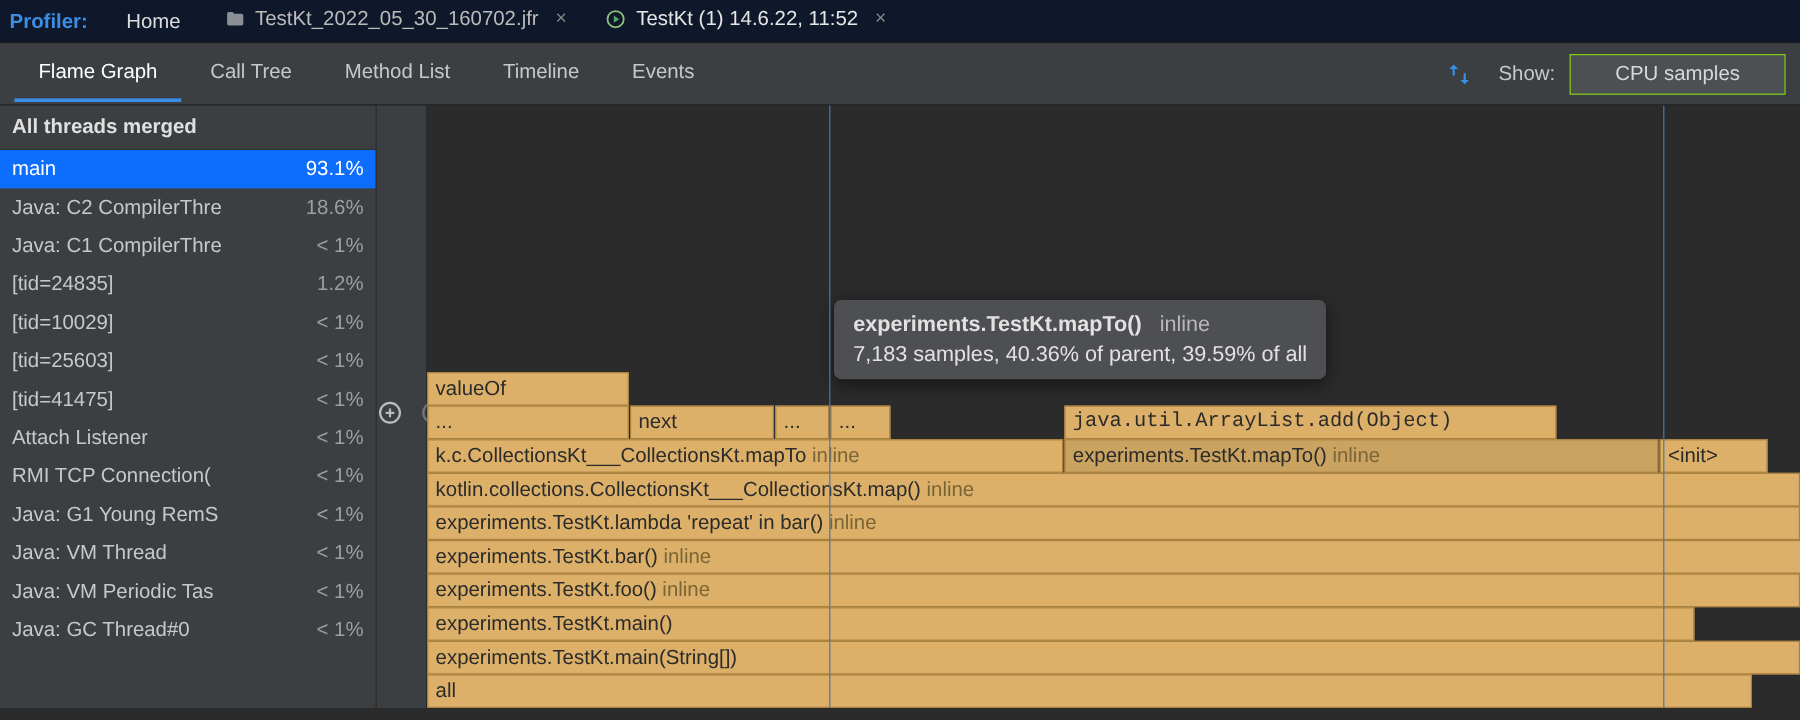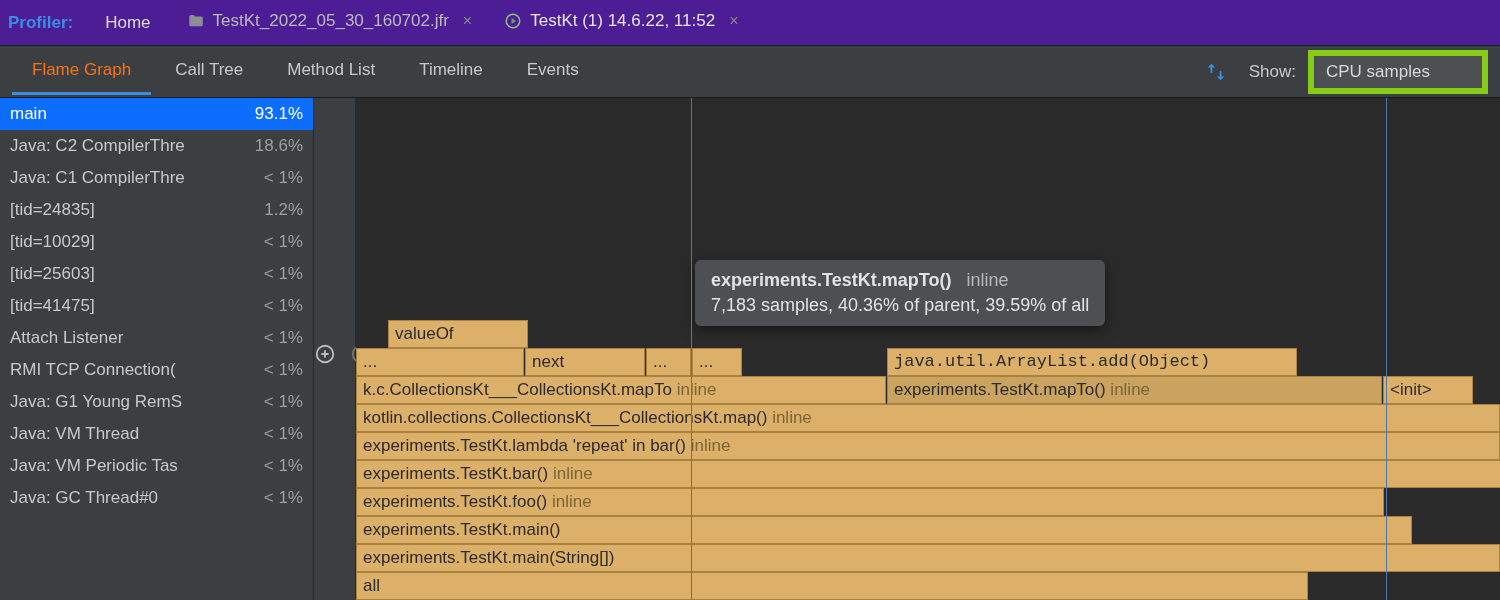--- a/index.html
+++ b/index.html
@@ -8,22 +8,22 @@
     background: #2b2b2b;
     color: #bbbbbb;
     width: 1500px;
     height: 600px;
     overflow: hidden;
     font-size: 17px;
   }
   .top-bar {
     display: flex;
     align-items: center;
-    height: 46px;
-    background: #4c1d95;
+    height: 36px;
+    background: #0f172a;
     border-bottom: 1px solid #1c1c1c;
     padding: 0 8px;
     gap: 4px;
   }
   .top-label {
     color: #3a8ee6;
     font-weight: 600;
     padding-right: 10px;
   }
   .top-home {
@@ -49,32 +49,32 @@
     border-bottom: 1px solid #1c1c1c;
     padding: 0 12px;
     gap: 4px;
   }
   .subtab {
     color: #c8c8c8;
     padding: 12px 20px;
     border-bottom: 3px solid transparent;
   }
   .subtab.active {
-    color: #f97316;
+    color: #ffffff;
     border-bottom: 3px solid #3a8ee6;
   }
   .spacer { flex: 1; }
   .show-label { color: #c8c8c8; padding-right: 8px; }
   .dropdown {
     background: #4c5052;
-    border: 6px solid #84cc16;
+    border: 1px solid #84cc16;
     color: #d8d8d8;
     padding: 6px 12px;
     min-width: 180px;
-    display:flex; justify-content:flex-start; align-items:center;
+    display:flex; justify-content:center; align-items:center;
   }
   .swap-icon { width:22px; height:22px; margin-right:18px; }
   .main {
     display: flex;
     height: calc(600px - 98px);
   }
   .sidebar {
     width: 314px;
     background: #3c3f41;
     border-right: 1px solid #2a2a2a;
@@ -193,20 +193,21 @@
   </span>
   <span class="show-label">Show:</span>
   <div class="dropdown">
     <span>CPU samples</span>
   </div>
 </div>
 
 <div class="main">
 
   <div class="sidebar">
+    <div class="side-header">All threads merged</div>
     <div id="side-rows">
         <div class="side-row selected">
           <span class="name">main</span>
           <span class="pct">93.1%</span>
         </div>
         <div class="side-row">
           <span class="name">Java: C2 CompilerThre</span>
           <span class="pct">18.6%</span>
         </div>
         <div class="side-row">
@@ -286,36 +287,36 @@
     <div class="tool-btn">
       <svg viewBox="0 0 24 24" stroke="#bbb" stroke-width="2" fill="none">
           <circle cx="10" cy="10" r="6"></circle>
           <path d="M20 20l-5.5-5.5"></path>
         </svg>
     </div>
   </div>
 
   <div class="flame" id="flame">
     <div id="flame-frames">
-        <div class="flame-frame" style="left: 0px; top: 474px; width: 952px;"><span>all</span></div>
+        <div class="flame-frame" style="left: 0px; top: 474px; width: 1104px;"><span>all</span></div>
         <div class="flame-frame" style="left: 0px; top: 446px; width: 1144px;"><span>experiments.TestKt.main(String[])</span></div>
         <div class="flame-frame" style="left: 0px; top: 418px; width: 1056px;"><span>experiments.TestKt.main()</span></div>
-        <div class="flame-frame" style="left: 0px; top: 390px; width: 1028px;"><span>experiments.TestKt.foo()</span><span class="inline"> inline</span></div>
+        <div class="flame-frame" style="left: 0px; top: 390px; width: 1144px;"><span>experiments.TestKt.foo()</span><span class="inline"> inline</span></div>
         <div class="flame-frame" style="left: 0px; top: 362px; width: 1192px;"><span>experiments.TestKt.bar()</span><span class="inline"> inline</span></div>
         <div class="flame-frame" style="left: 0px; top: 334px; width: 1144px;"><span>experiments.TestKt.lambda 'repeat' in bar()</span><span class="inline"> inline</span></div>
         <div class="flame-frame" style="left: 0px; top: 306px; width: 1144px;"><span>kotlin.collections.CollectionsKt___CollectionsKt.map()</span><span class="inline"> inline</span></div>
         <div class="flame-frame" style="left: 0px; top: 278px; width: 530px;"><span>k.c.CollectionsKt___CollectionsKt.mapTo</span><span class="inline"> inline</span></div>
         <div class="flame-frame dim" style="left: 531px; top: 278px; width: 495px;"><span>experiments.TestKt.mapTo()</span><span class="inline"> inline</span></div>
         <div class="flame-frame" style="left: 1027px; top: 278px; width: 90px;"><span>&lt;init&gt;</span></div>
         <div class="flame-frame" style="left: 0px; top: 250px; width: 168px;"><span>...</span></div>
         <div class="flame-frame" style="left: 169px; top: 250px; width: 120px;"><span>next</span></div>
         <div class="flame-frame" style="left: 290px; top: 250px; width: 45px;"><span>...</span></div>
         <div class="flame-frame" style="left: 336px; top: 250px; width: 50px;"><span>...</span></div>
         <div class="flame-frame" style="left: 531px; top: 250px; width: 410px; font-family: Liberation Mono, monospace;"><span>java.util.ArrayList.add(Object)</span></div>
-        <div class="flame-frame" style="left: 0px; top: 222px; width: 140px; margin-left: 32px;"><span>valueOf</span></div>
+        <div class="flame-frame" style="left: 0px; top: 222px; width: 168px;"><span>valueOf</span></div>
       </div>
     <div class="tooltip" id="tooltip" style="left: 339px; top: 162px;">
       <span class="title">experiments.TestKt.mapTo()</span>
       <span class="hint">&nbsp;&nbsp;</span><span class="hint">inline</span>
       <div style="margin-top:4px;">7,183 samples, 40.36% of parent, 39.59% of all</div>
     </div>
   <div class="vline" style="left: 335px;"></div>
       <div class="vline" style="left: 1030px;"></div>
     </div>
 

